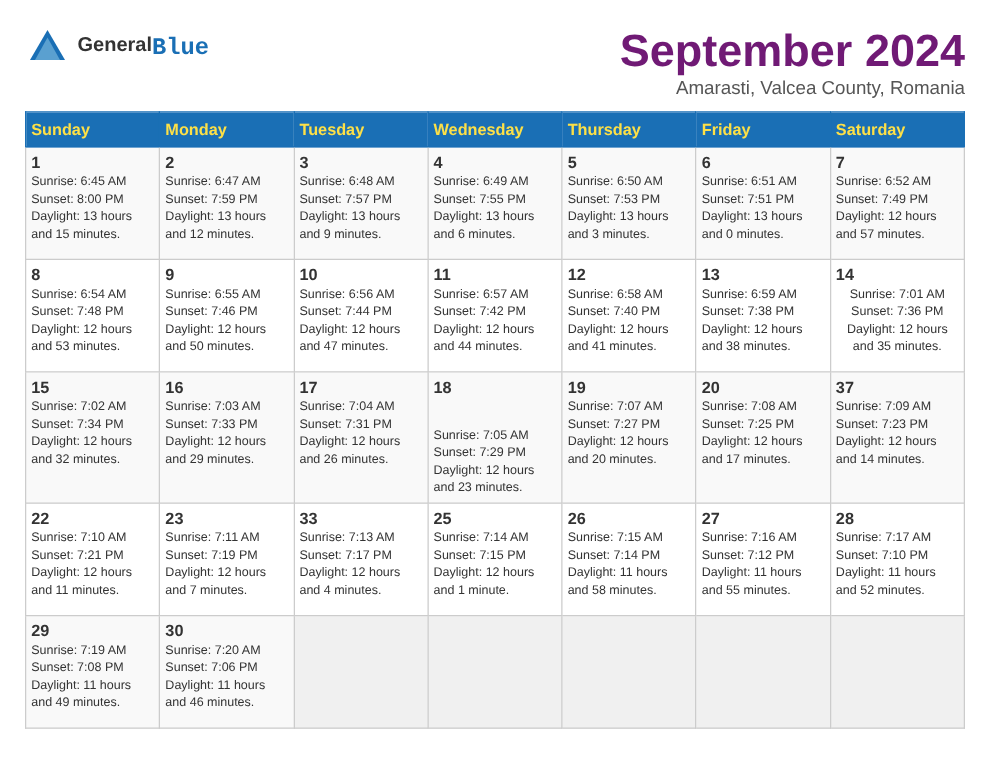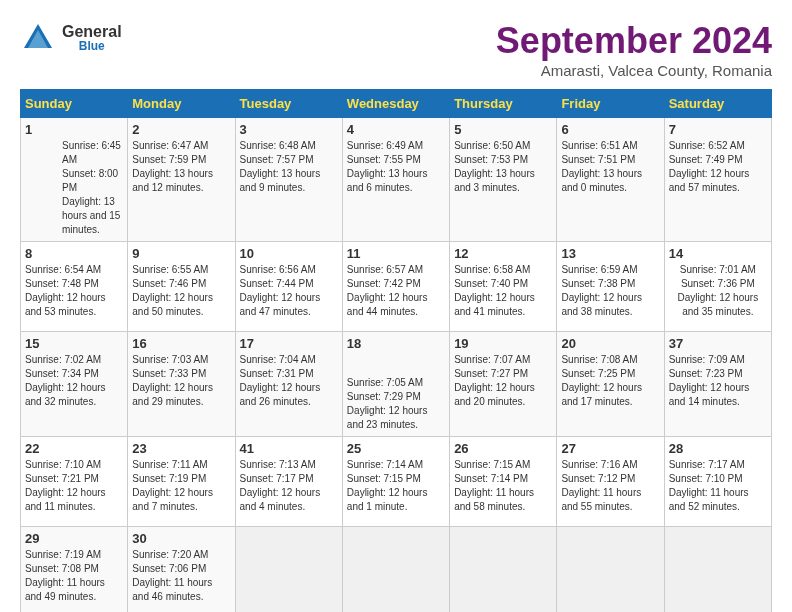--- a/index.html
+++ b/index.html
@@ -16,33 +16,33 @@
       align-items: flex-start;
       margin-bottom: 10px;
     }
     .logo {
       display: flex;
       align-items: center;
       gap: 6px;
     }
     .logo-text {
       display: flex;
-      flex-direction: column;
+      flex-direction: row;
       line-height: 1.1;
-      text-align: center;
     }
     .logo-general {
       font-size: 16px;
       font-weight: bold;
       color: #333;
     }
     .logo-blue {
-      font-size: 12px;
+      font-size: 19px;
       font-weight: bold;
       color: #1a6fb5;
+      font-family: Liberation Mono, monospace;
     }
     .logo-icon {
       width: 36px;
       height: 36px;
     }
     .title-block {
       text-align: right;
     }
     .month-title {
       font-size: 36px;
@@ -126,21 +126,21 @@
       <th>Wednesday</th>
       <th>Thursday</th>
       <th>Friday</th>
       <th>Saturday</th>
     </tr>
   </thead>
   <tbody id="calendar-body">
   <tr>
         <td>
           <span class="day-num">1</span>
-          <div class="day-info" style="white-space: pre-line; margin-left: 37px;">Sunrise: 6:45 AM
+          <div class="day-info" style="white-space: pre-line;">Sunrise: 6:45 AM
 Sunset: 8:00 PM
 Daylight: 13 hours and 15 minutes.</div>
         </td>
         <td>
           <span class="day-num">2</span>
           <div class="day-info" style="white-space: pre-line;">Sunrise: 6:47 AM
 Sunset: 7:59 PM
 Daylight: 13 hours and 12 minutes.</div>
         </td>
         <td>
@@ -269,21 +269,21 @@
 Sunset: 7:21 PM
 Daylight: 12 hours and 11 minutes.</div>
         </td>
         <td>
           <span class="day-num">23</span>
           <div class="day-info" style="white-space: pre-line;">Sunrise: 7:11 AM
 Sunset: 7:19 PM
 Daylight: 12 hours and 7 minutes.</div>
         </td>
         <td>
-          <span class="day-num">41</span>
+          <span class="day-num">33</span>
           <div class="day-info" style="white-space: pre-line;">Sunrise: 7:13 AM
 Sunset: 7:17 PM
 Daylight: 12 hours and 4 minutes.</div>
         </td>
         <td>
           <span class="day-num">25</span>
           <div class="day-info" style="white-space: pre-line;">Sunrise: 7:14 AM
 Sunset: 7:15 PM
 Daylight: 12 hours and 1 minute.</div>
         </td>

